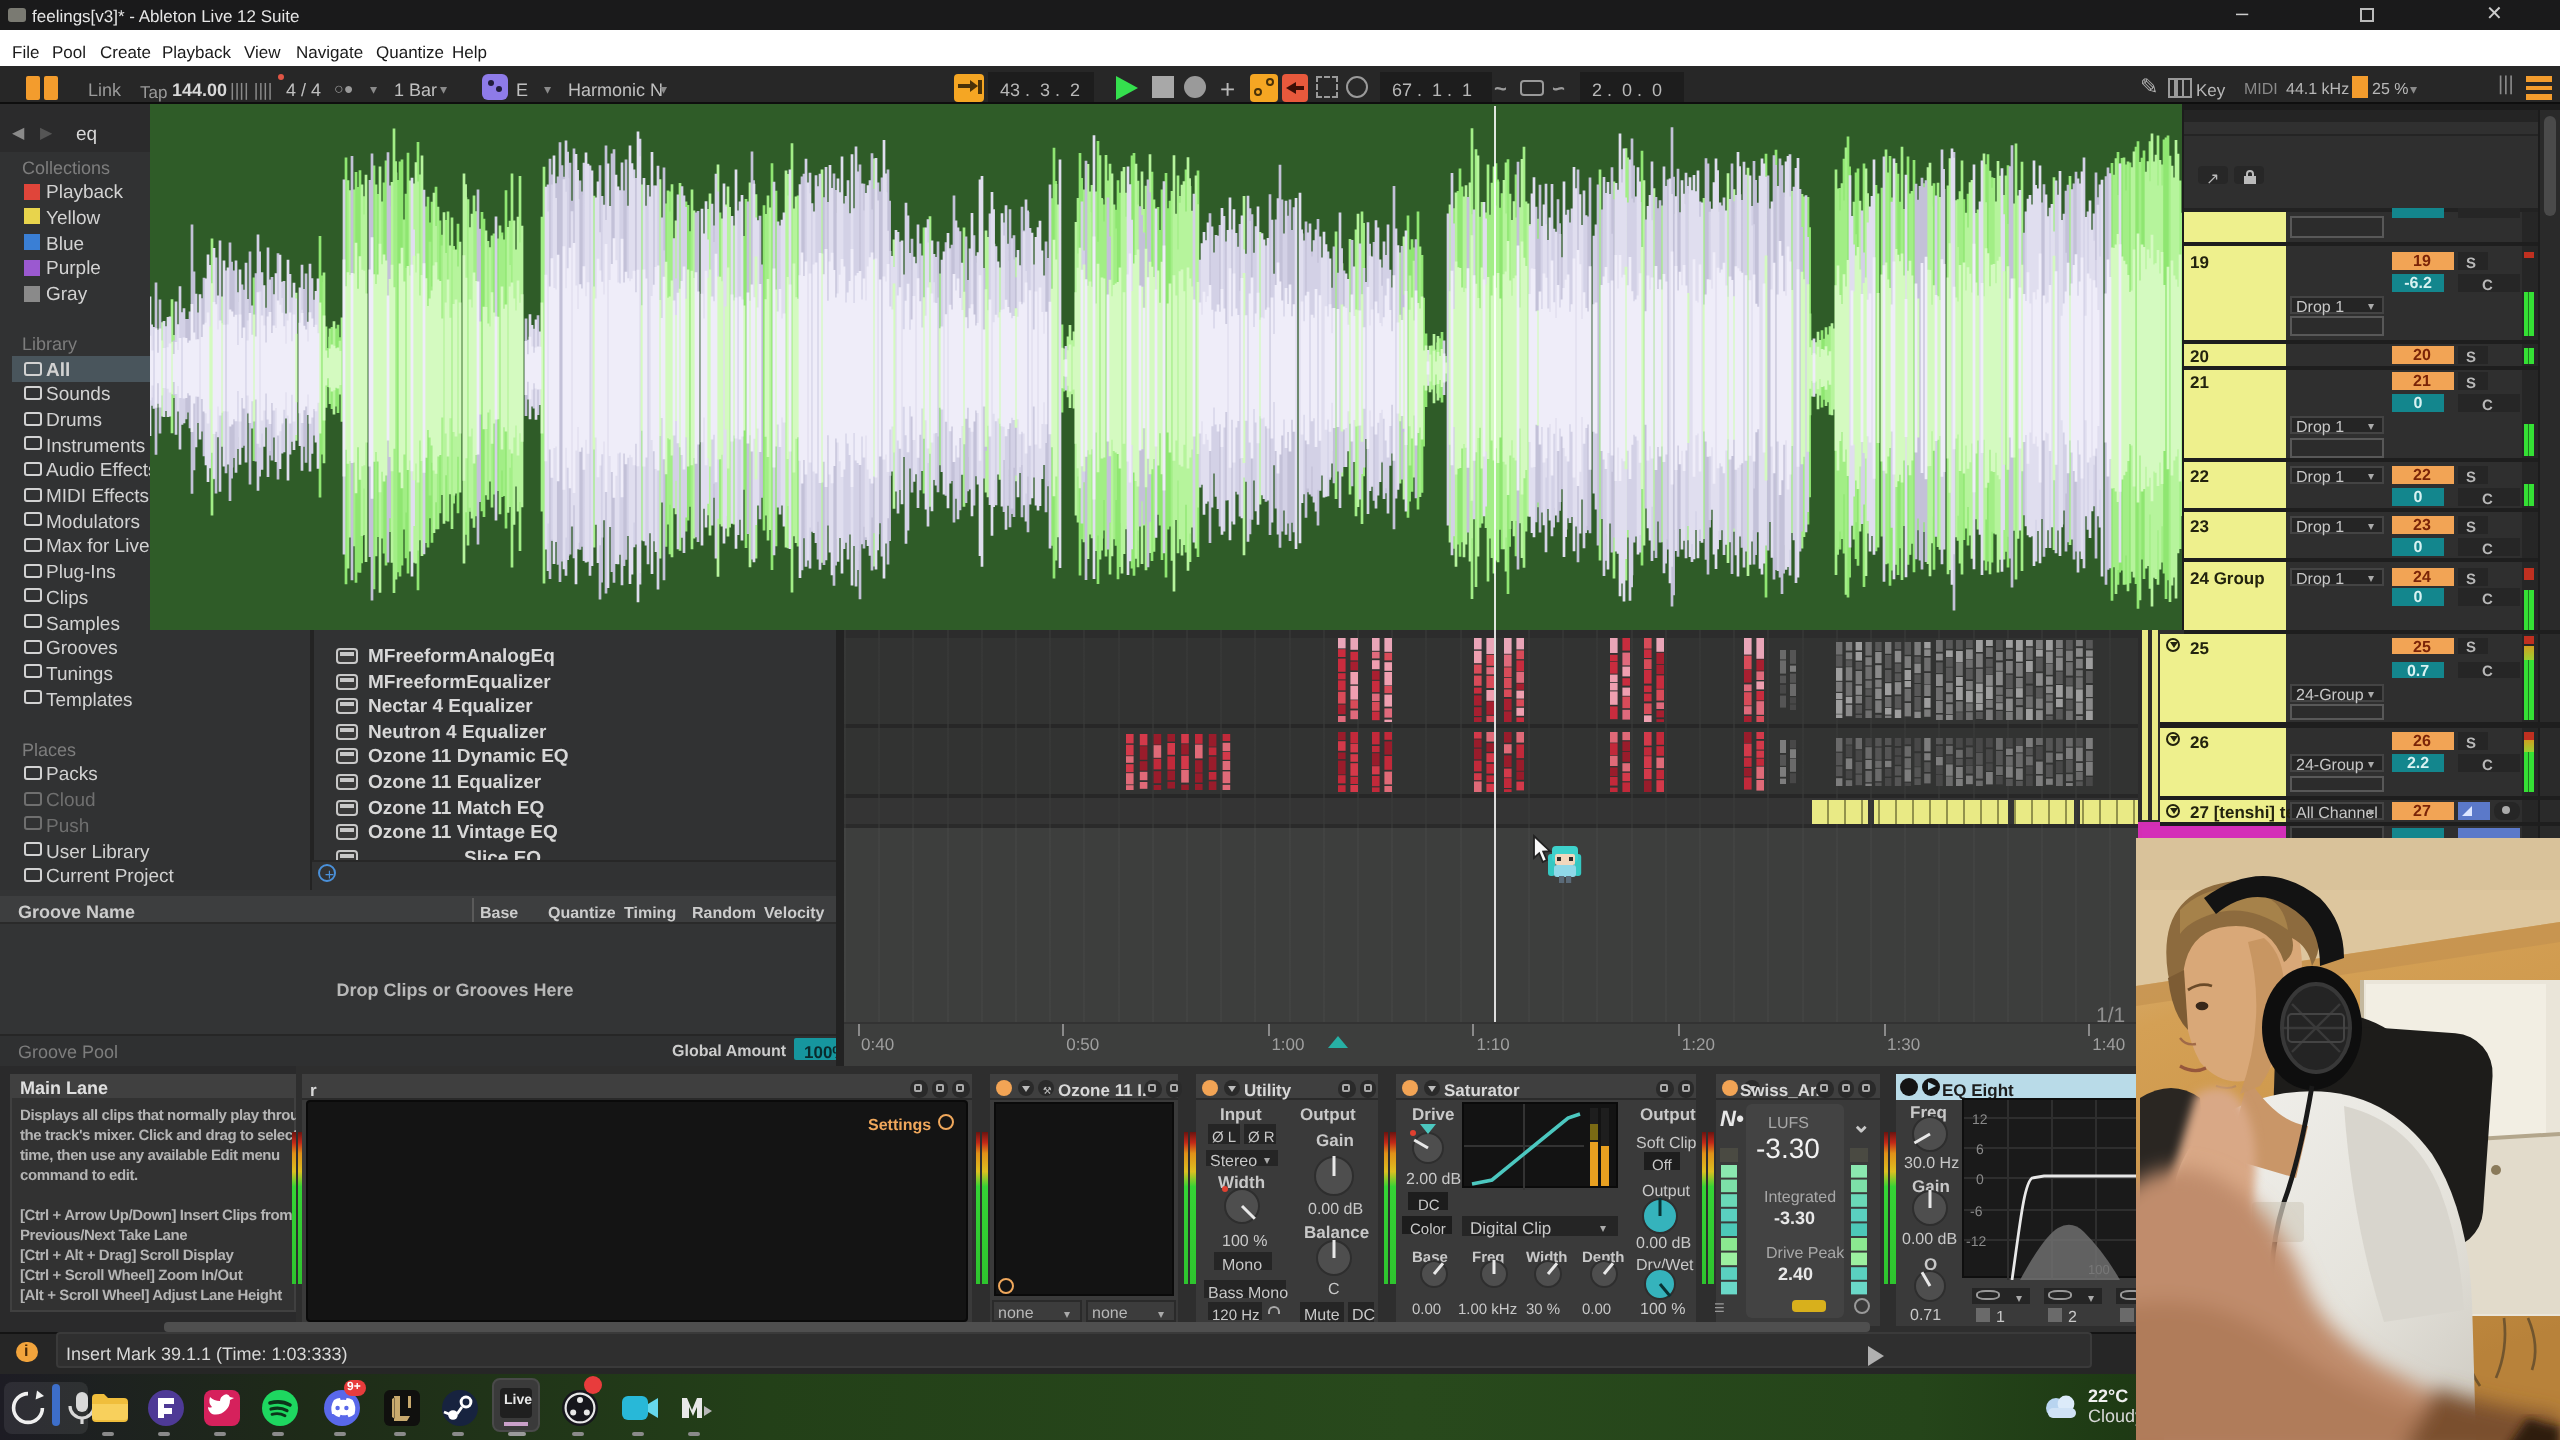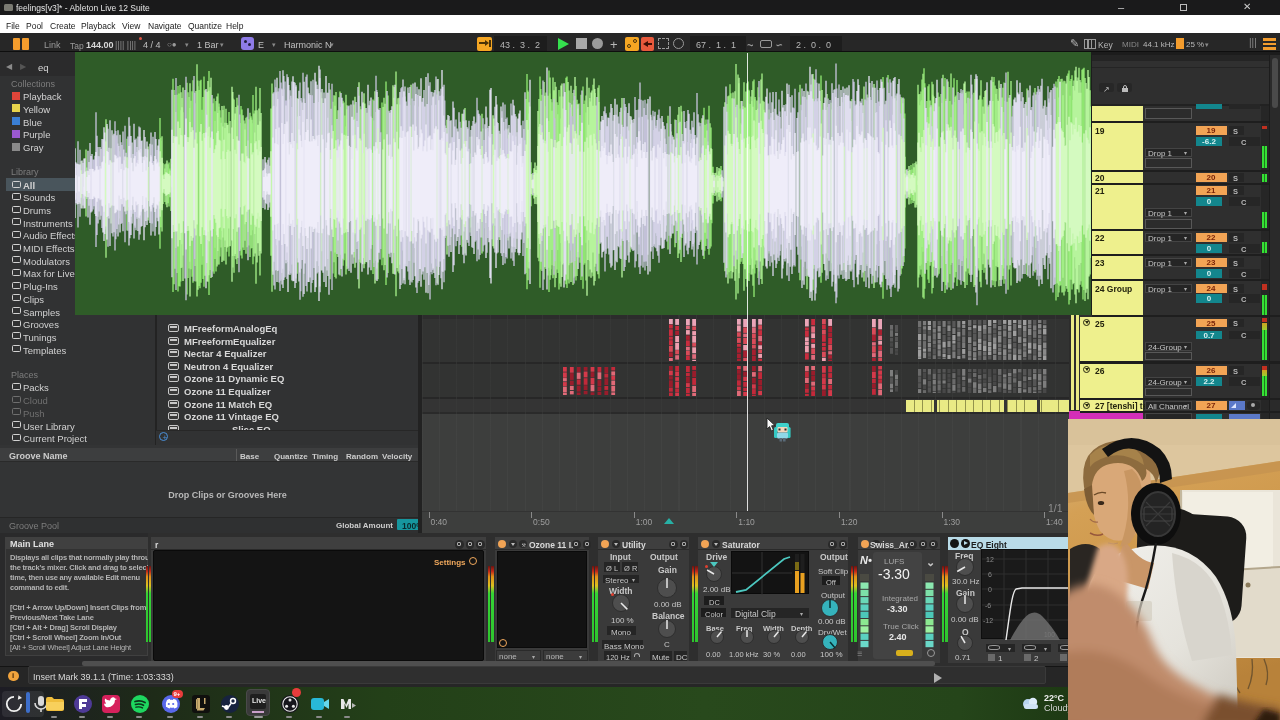--- a/index.html
+++ b/index.html
@@ -1030,21 +1030,21 @@
     <div style="position:absolute;left:5px;top:537px;width:143px;height:12px;background:#404040;"></div>
     <div style="position:absolute;left:10px;top:539px;font-size:9px;color:#e0e0e0;white-space:nowrap;font-weight:bold;">Main Lane</div>
     <div style="position:absolute;left:10px;top:553px;font-size:7.5px;color:#b4b4b4;white-space:nowrap;font-weight:bold;letter-spacing:-0.2px;">Displays all clips that normally play through</div>
     <div style="position:absolute;left:10px;top:563px;font-size:7.5px;color:#b4b4b4;white-space:nowrap;font-weight:bold;letter-spacing:-0.2px;">the track's mixer. Click and drag to select</div>
     <div style="position:absolute;left:10px;top:573px;font-size:7.5px;color:#b4b4b4;white-space:nowrap;font-weight:bold;letter-spacing:-0.2px;">time, then use any available Edit menu</div>
     <div style="position:absolute;left:10px;top:583px;font-size:7.5px;color:#b4b4b4;white-space:nowrap;font-weight:bold;letter-spacing:-0.2px;">command to edit.</div>
     <div style="position:absolute;left:10px;top:603px;font-size:7.5px;color:#b4b4b4;white-space:nowrap;font-weight:bold;letter-spacing:-0.2px;">[Ctrl + Arrow Up/Down] Insert Clips from</div>
     <div style="position:absolute;left:10px;top:613px;font-size:7.5px;color:#b4b4b4;white-space:nowrap;font-weight:bold;letter-spacing:-0.2px;">Previous/Next Take Lane</div>
     <div style="position:absolute;left:10px;top:623px;font-size:7.5px;color:#b4b4b4;white-space:nowrap;font-weight:bold;letter-spacing:-0.2px;">[Ctrl + Alt + Drag] Scroll Display</div>
     <div style="position:absolute;left:10px;top:633px;font-size:7.5px;color:#b4b4b4;white-space:nowrap;font-weight:bold;letter-spacing:-0.2px;">[Ctrl + Scroll Wheel] Zoom In/Out</div>
-    <div style="position:absolute;left:10px;top:643px;font-size:7.5px;color:#b4b4b4;white-space:nowrap;font-weight:normal;letter-spacing:-0.2px;">[Alt + Scroll Wheel] Adjust Lane Height</div>
+    <div style="position:absolute;left:10px;top:643px;font-size:7.5px;color:#b4b4b4;white-space:nowrap;font-weight:bold;letter-spacing:-0.2px;">[Alt + Scroll Wheel] Adjust Lane Height</div>
     <div style="position:absolute;left:148px;top:533px;width:921px;height:133px;background:#2e2e2e;"></div>
     <div style="position:absolute;left:146px;top:566px;width:2.4px;height:76px;background:linear-gradient(#6a1410 0%,#c22818 7%,#e09018 14%,#ddc020 26%,#35d435 36%,#2ec42e 100%);"></div>
     <div style="position:absolute;left:149.4px;top:566px;width:2.4px;height:76px;background:linear-gradient(#6a1410 0%,#c22818 7%,#e09018 14%,#ddc020 26%,#35d435 36%,#2ec42e 100%);"></div>
     <div style="position:absolute;left:151px;top:537px;width:335px;height:126px;background:#3a3a3a;border-radius:3px 3px 0 0;"></div>
     <div style="position:absolute;left:151px;top:537px;width:335px;height:13px;background:#3f3f3f;border-bottom:1px solid #2a2a2a;"></div>
     <div style="position:absolute;left:155px;top:540px;font-size:8.5px;color:#d8d8d8;white-space:nowrap;font-weight:bold;">r</div>
     <div style="position:absolute;left:455.0px;top:540px;width:8.5px;height:8.5px;background:#2a2a2a;border-radius:50%;"></div>
     <div style="position:absolute;left:457.2px;top:542.2px;width:4px;height:4px;border:1px solid #aaa;border-radius:1px;"></div>
     <div style="position:absolute;left:465.5px;top:540px;width:8.5px;height:8.5px;background:#2a2a2a;border-radius:50%;"></div>
     <div style="position:absolute;left:467.7px;top:542.2px;width:4px;height:4px;border:1px solid #aaa;border-radius:1px;"></div>
@@ -1245,21 +1245,21 @@
       <rect x="0.5" y="44.3" width="8" height="6.3" fill="#9cf0a0"></rect>
       <rect x="0.5" y="51.6" width="8" height="6.3" fill="#5ad0c0"></rect>
       <rect x="0.5" y="58.9" width="8" height="6.3" fill="#6ad8c8"></rect>
     </svg>
     <div style="position:absolute;left:925px;top:574px;width:9px;height:7px;background:#4a4a42;"></div>
     <div style="position:absolute;left:873px;top:552px;width:49px;height:107px;background:#434343;border-radius:3px;"></div>
     <div style="position:absolute;left:884px;top:557px;font-size:8px;color:#a8a8a8;white-space:nowrap;">LUFS</div>
     <div style="position:absolute;left:878px;top:566px;font-size:14px;color:#f2f2f2;white-space:nowrap;">-3.30</div>
     <div style="position:absolute;left:882px;top:594px;font-size:8px;color:#a8a8a8;white-space:nowrap;">Integrated</div>
     <div style="position:absolute;left:887px;top:604px;font-size:9px;color:#e8e8e8;white-space:nowrap;font-weight:bold;">-3.30</div>
-    <div style="position:absolute;left:883px;top:622px;font-size:8px;color:#a8a8a8;white-space:nowrap;">True Click</div>
+    <div style="position:absolute;left:883px;top:622px;font-size:8px;color:#a8a8a8;white-space:nowrap;">Drive Peak</div>
     <div style="position:absolute;left:889px;top:632px;font-size:9px;color:#e8e8e8;white-space:nowrap;font-weight:bold;">2.40</div>
     <div style="position:absolute;left:896px;top:650px;width:17px;height:6px;background:#d8b01c;border-radius:2px;"></div>
     <div style="position:absolute;left:926px;top:556px;font-size:11px;color:#c8c8c8;white-space:nowrap;font-weight:bold;">⌄</div>
     <div style="position:absolute;left:927px;top:649px;width:8px;height:8px;border:1.4px solid #999;border-radius:50%;"></div>
     <div style="position:absolute;left:857px;top:650px;font-size:6px;color:#999;white-space:nowrap;">☰</div>
     <div style="position:absolute;left:942px;top:566px;width:2.4px;height:76px;background:linear-gradient(#6a1410 0%,#c22818 7%,#e09018 14%,#ddc020 26%,#35d435 36%,#2ec42e 100%);"></div>
     <div style="position:absolute;left:945.4px;top:566px;width:2.4px;height:76px;background:linear-gradient(#6a1410 0%,#c22818 7%,#e09018 14%,#ddc020 26%,#35d435 36%,#2ec42e 100%);"></div>
     <div style="position:absolute;left:948px;top:537px;width:121px;height:126px;background:#3a3a3a;"></div>
     <div style="position:absolute;left:948px;top:537px;width:121px;height:13px;background:#b9dbe8;"></div>
     <div style="position:absolute;left:971px;top:540px;font-size:8.5px;color:#1c1c1c;white-space:nowrap;font-weight:bold;">EQ Eight</div>

